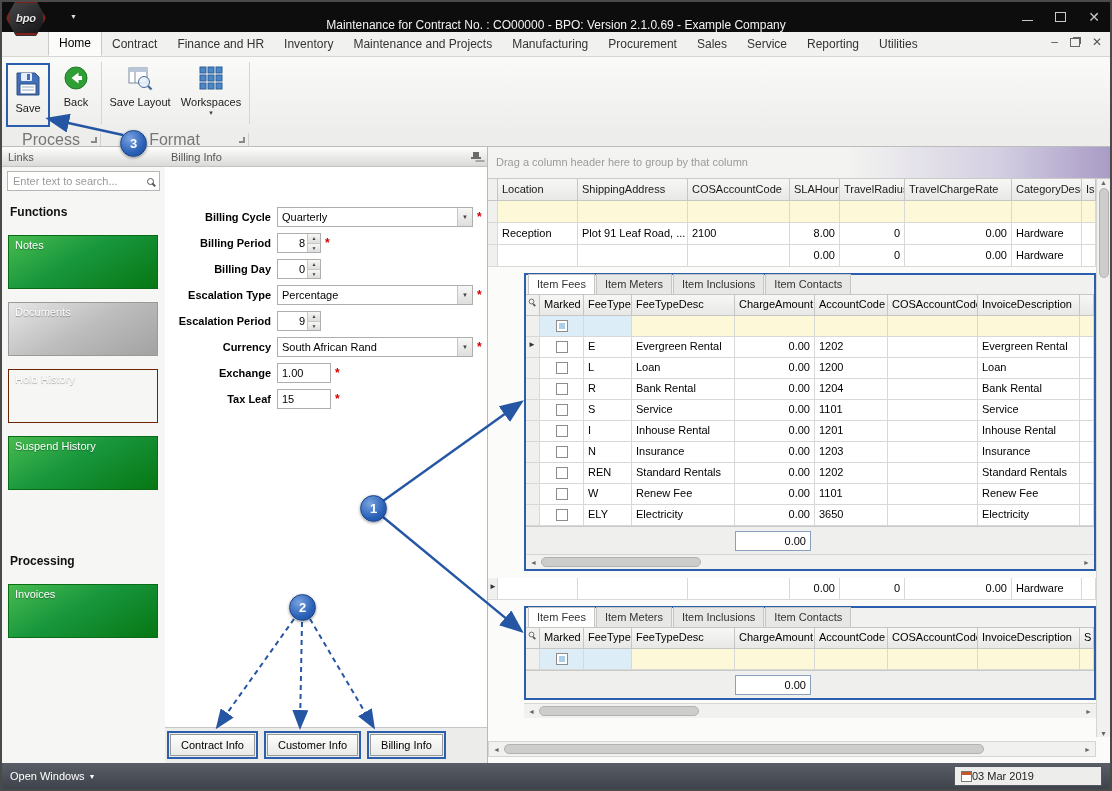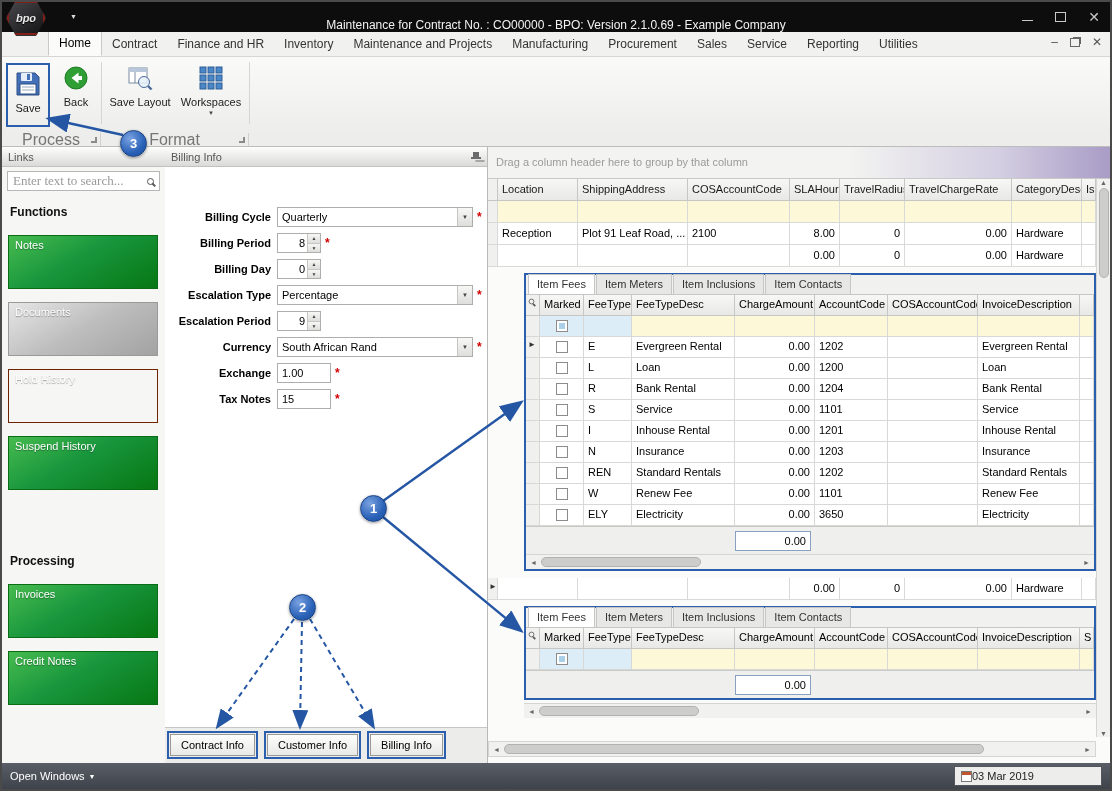--- a/index.html
+++ b/index.html
@@ -35,21 +35,21 @@
 .wsarrow{font-size:7px;color:#444;margin-top:1px}
 .rsep{position:absolute;top:5px;height:62px;width:1px;background:#d5d5d3}
 .ribbon-groups{position:absolute;top:131px;left:0;right:0;height:14px;background:#ededeb;border-bottom:1px solid #bcbcba;display:flex;z-index:4}
 .rgroup{position:relative;height:13px;border-right:1px solid #d0d0ce;color:#767676;font-size:16px;text-align:center;line-height:13px}
 .launcher{position:absolute;right:3px;bottom:3px;width:6px;height:6px;border-right:2px solid #8a8a8a;border-bottom:2px solid #8a8a8a;cursor:pointer}
 
 
 .links{position:absolute;top:145px;left:0;width:164px;bottom:26px;background:#f6f6f4;border-right:1px solid #b9b9b7}
 .panel-caption{height:20px;background:linear-gradient(#fdfdfc,#dadad8);border-bottom:1px solid #c2c2c0;color:#555;font-size:11px;padding:3px 6px;display:flex;justify-content:space-between;align-items:center}
 .search-box{margin:4px 5px;height:20px;background:#fff;border:1px solid #b6b6b4;display:flex;align-items:center;padding:0 5px}
-.search-box input{border:none;outline:none;flex:1;font-size:13px;font-family:Liberation Serif, serif;color:#444;min-width:0}
+.search-box input{border:none;outline:none;flex:1;font-size:11px;font-family:Liberation Sans, sans-serif;color:#444;min-width:0}
 .search-box input::placeholder{color:#9a9a9a}
 .mag-icon{width:7px;height:7px;border:1.5px solid #555;border-radius:50%;position:relative;display:inline-block;flex:none;cursor:pointer}
 .mag-icon::after{content:'';position:absolute;width:4px;height:1.5px;background:#555;transform:rotate(45deg);right:-3px;bottom:-2px}
 .side-heading{font-weight:bold;font-size:12px;margin:14px 8px 16px;color:#111}
 .side-heading.processing{margin-top:64px}
 .side-btn{display:block;width:150px;height:54px;margin:0 6px 13px;color:#fff;font-size:11px;padding:3px 6px;cursor:pointer;text-shadow:0 1px 1px rgba(0,0,0,.35)}
 .side-btn.green{background:linear-gradient(150deg,#47bb4f 0%,#18963d 45%,#077713 100%);border:1px solid #0a6d16}
 .side-btn.gray{background:linear-gradient(150deg,#e6e6e6 0%,#bdbdbd 50%,#a2a2a2 100%);border:1px solid #9a9a9a;color:#fdfdfd}
 .side-btn.rust{background:linear-gradient(150deg,#b54500 0%,#93300 45%,#7c2900 100%);border:1px solid #6e2400}
 
@@ -246,21 +246,20 @@
       <input placeholder="Enter text to search..." style="">
       <span class="mag-icon"></span>
     </div>
     <div class="side-heading">Functions</div>
     <div class="side-btn green">Notes</div>
     <div class="side-btn gray">Documents</div>
     <div class="side-btn rust">Hold History</div>
     <div class="side-btn green">Suspend History</div>
     <div class="side-heading processing">Processing</div>
     <div class="side-btn green">Invoices</div>
-    <div class="side-btn green">Credit Notes</div>
   </div>
 
   <div class="billing">
     <div class="panel-caption">
       <span>Billing Info</span>
       <span class="pin-icon"></span>
     </div>
     <div class="bform">
       <div class="frow">
         <span class="flabel">Billing Cycle</span>
@@ -318,21 +317,21 @@
         <span class="req">*</span>
       </div>
       <div class="frow">
         <span class="flabel">Exchange</span>
         <div class="tbox w54">
           <span>1.00</span>
         </div>
         <span class="req">*</span>
       </div>
       <div class="frow">
-        <span class="flabel">Tax Notes</span>
+        <span class="flabel">Tax Leaf</span>
         <div class="tbox w54">
           <span>15</span>
         </div>
         <span class="req">*</span>
       </div>
     </div>
     <div class="btabs">
       <span class="blue-wrap"><span class="btab">Contract Info</span></span>
       <span class="blue-wrap"><span class="btab">Customer Info</span></span>
       <span class="blue-wrap"><span class="btab">Billing Info</span></span>

